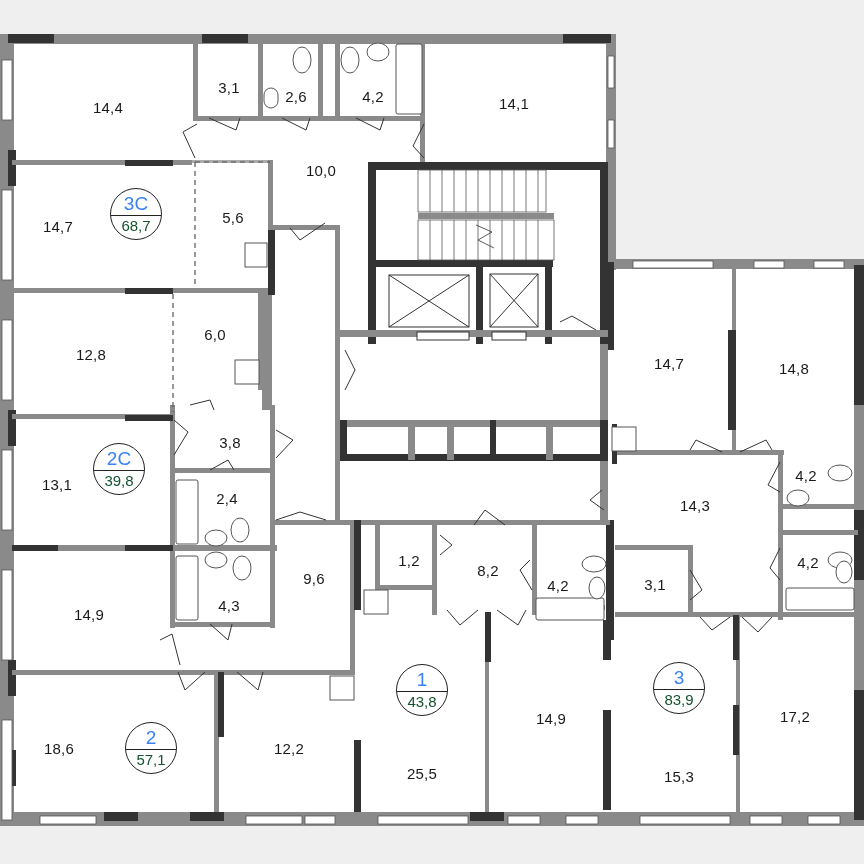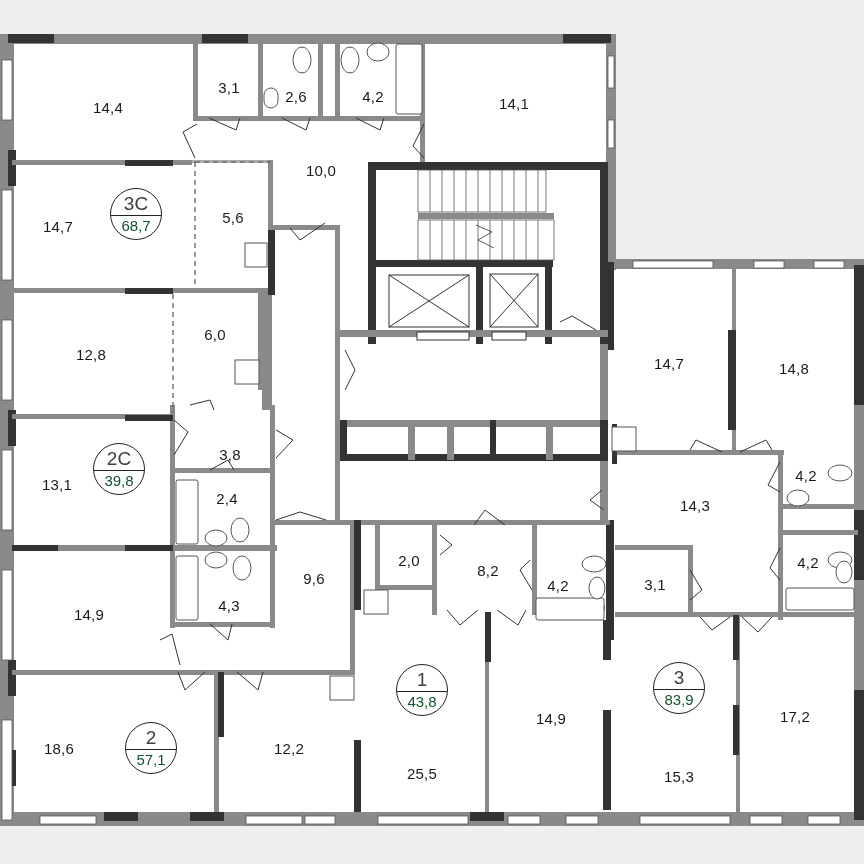--- a/index.html
+++ b/index.html
@@ -3,21 +3,21 @@
 <meta charset="utf-8">
 <style>
   html, body { margin: 0; padding: 0; }
   body { width: 864px; height: 864px; background: #efefef; overflow: hidden; position: relative;
          font-family: "Liberation Sans", sans-serif; }
   #plan { position: absolute; left: 0; top: 0; width: 864px; height: 864px; }
   .room-label { position: absolute; font-size: 15px; color: #1a1a1a; transform: translate(-50%, -50%);
                 white-space: nowrap; letter-spacing: 0.2px; }
   .apt-badge { position: absolute; width: 52px; height: 52px; border: 1.3px solid #222; border-radius: 50%;
                background: #fff; transform: translate(-50%, -50%); box-sizing: border-box; }
-  .apt-badge .apt-type { position: absolute; left: 0; right: 0; top: 4px; text-align: center; font-size: 19px; color: #404040; }
+  .apt-badge .apt-type { position: absolute; left: 0; right: 0; top: 4px; text-align: center; font-size: 19px; color: #3b82f6; }
   .apt-badge .apt-line { position: absolute; left: 0; right: 0; top: 26px; height: 1.2px; background: #222; }
   .apt-badge .apt-area { position: absolute; left: 0; right: 0; top: 28px; text-align: center; font-size: 15px; color: #14532d; }
 </style>
 </head>
 <body>
 
 <svg id="plan" viewBox="0 0 864 864" xmlns="http://www.w3.org/2000/svg">
 
   <g>
     <rect x="8" y="36" width="604" height="780" fill="#ffffff"></rect>
@@ -283,29 +283,29 @@
   <div class="room-label" style="left:108px;top:107px">14,4</div>
   <div class="room-label" style="left:229px;top:87px">3,1</div>
   <div class="room-label" style="left:296px;top:96px">2,6</div>
   <div class="room-label" style="left:373px;top:96px">4,2</div>
   <div class="room-label" style="left:514px;top:103px">14,1</div>
   <div class="room-label" style="left:321px;top:170px">10,0</div>
   <div class="room-label" style="left:58px;top:226px">14,7</div>
   <div class="room-label" style="left:233px;top:217px">5,6</div>
   <div class="room-label" style="left:91px;top:354px">12,8</div>
   <div class="room-label" style="left:215px;top:334px">6,0</div>
-  <div class="room-label" style="left:230px;top:454px">3,8</div>
+  <div class="room-label" style="left:230px;top:442px">3,8</div>
   <div class="room-label" style="left:57px;top:484px">13,1</div>
   <div class="room-label" style="left:227px;top:498px">2,4</div>
   <div class="room-label" style="left:89px;top:614px">14,9</div>
   <div class="room-label" style="left:229px;top:605px">4,3</div>
   <div class="room-label" style="left:314px;top:578px">9,6</div>
   <div class="room-label" style="left:59px;top:748px">18,6</div>
   <div class="room-label" style="left:289px;top:748px">12,2</div>
-  <div class="room-label" style="left:409px;top:560px">2,0</div>
+  <div class="room-label" style="left:409px;top:560px">1,2</div>
   <div class="room-label" style="left:488px;top:570px">8,2</div>
   <div class="room-label" style="left:558px;top:585px">4,2</div>
   <div class="room-label" style="left:551px;top:718px">14,9</div>
   <div class="room-label" style="left:422px;top:773px">25,5</div>
   <div class="room-label" style="left:669px;top:363px">14,7</div>
   <div class="room-label" style="left:794px;top:368px">14,8</div>
   <div class="room-label" style="left:695px;top:505px">14,3</div>
   <div class="room-label" style="left:806px;top:475px">4,2</div>
   <div class="room-label" style="left:655px;top:584px">3,1</div>
   <div class="room-label" style="left:808px;top:562px">4,2</div>

